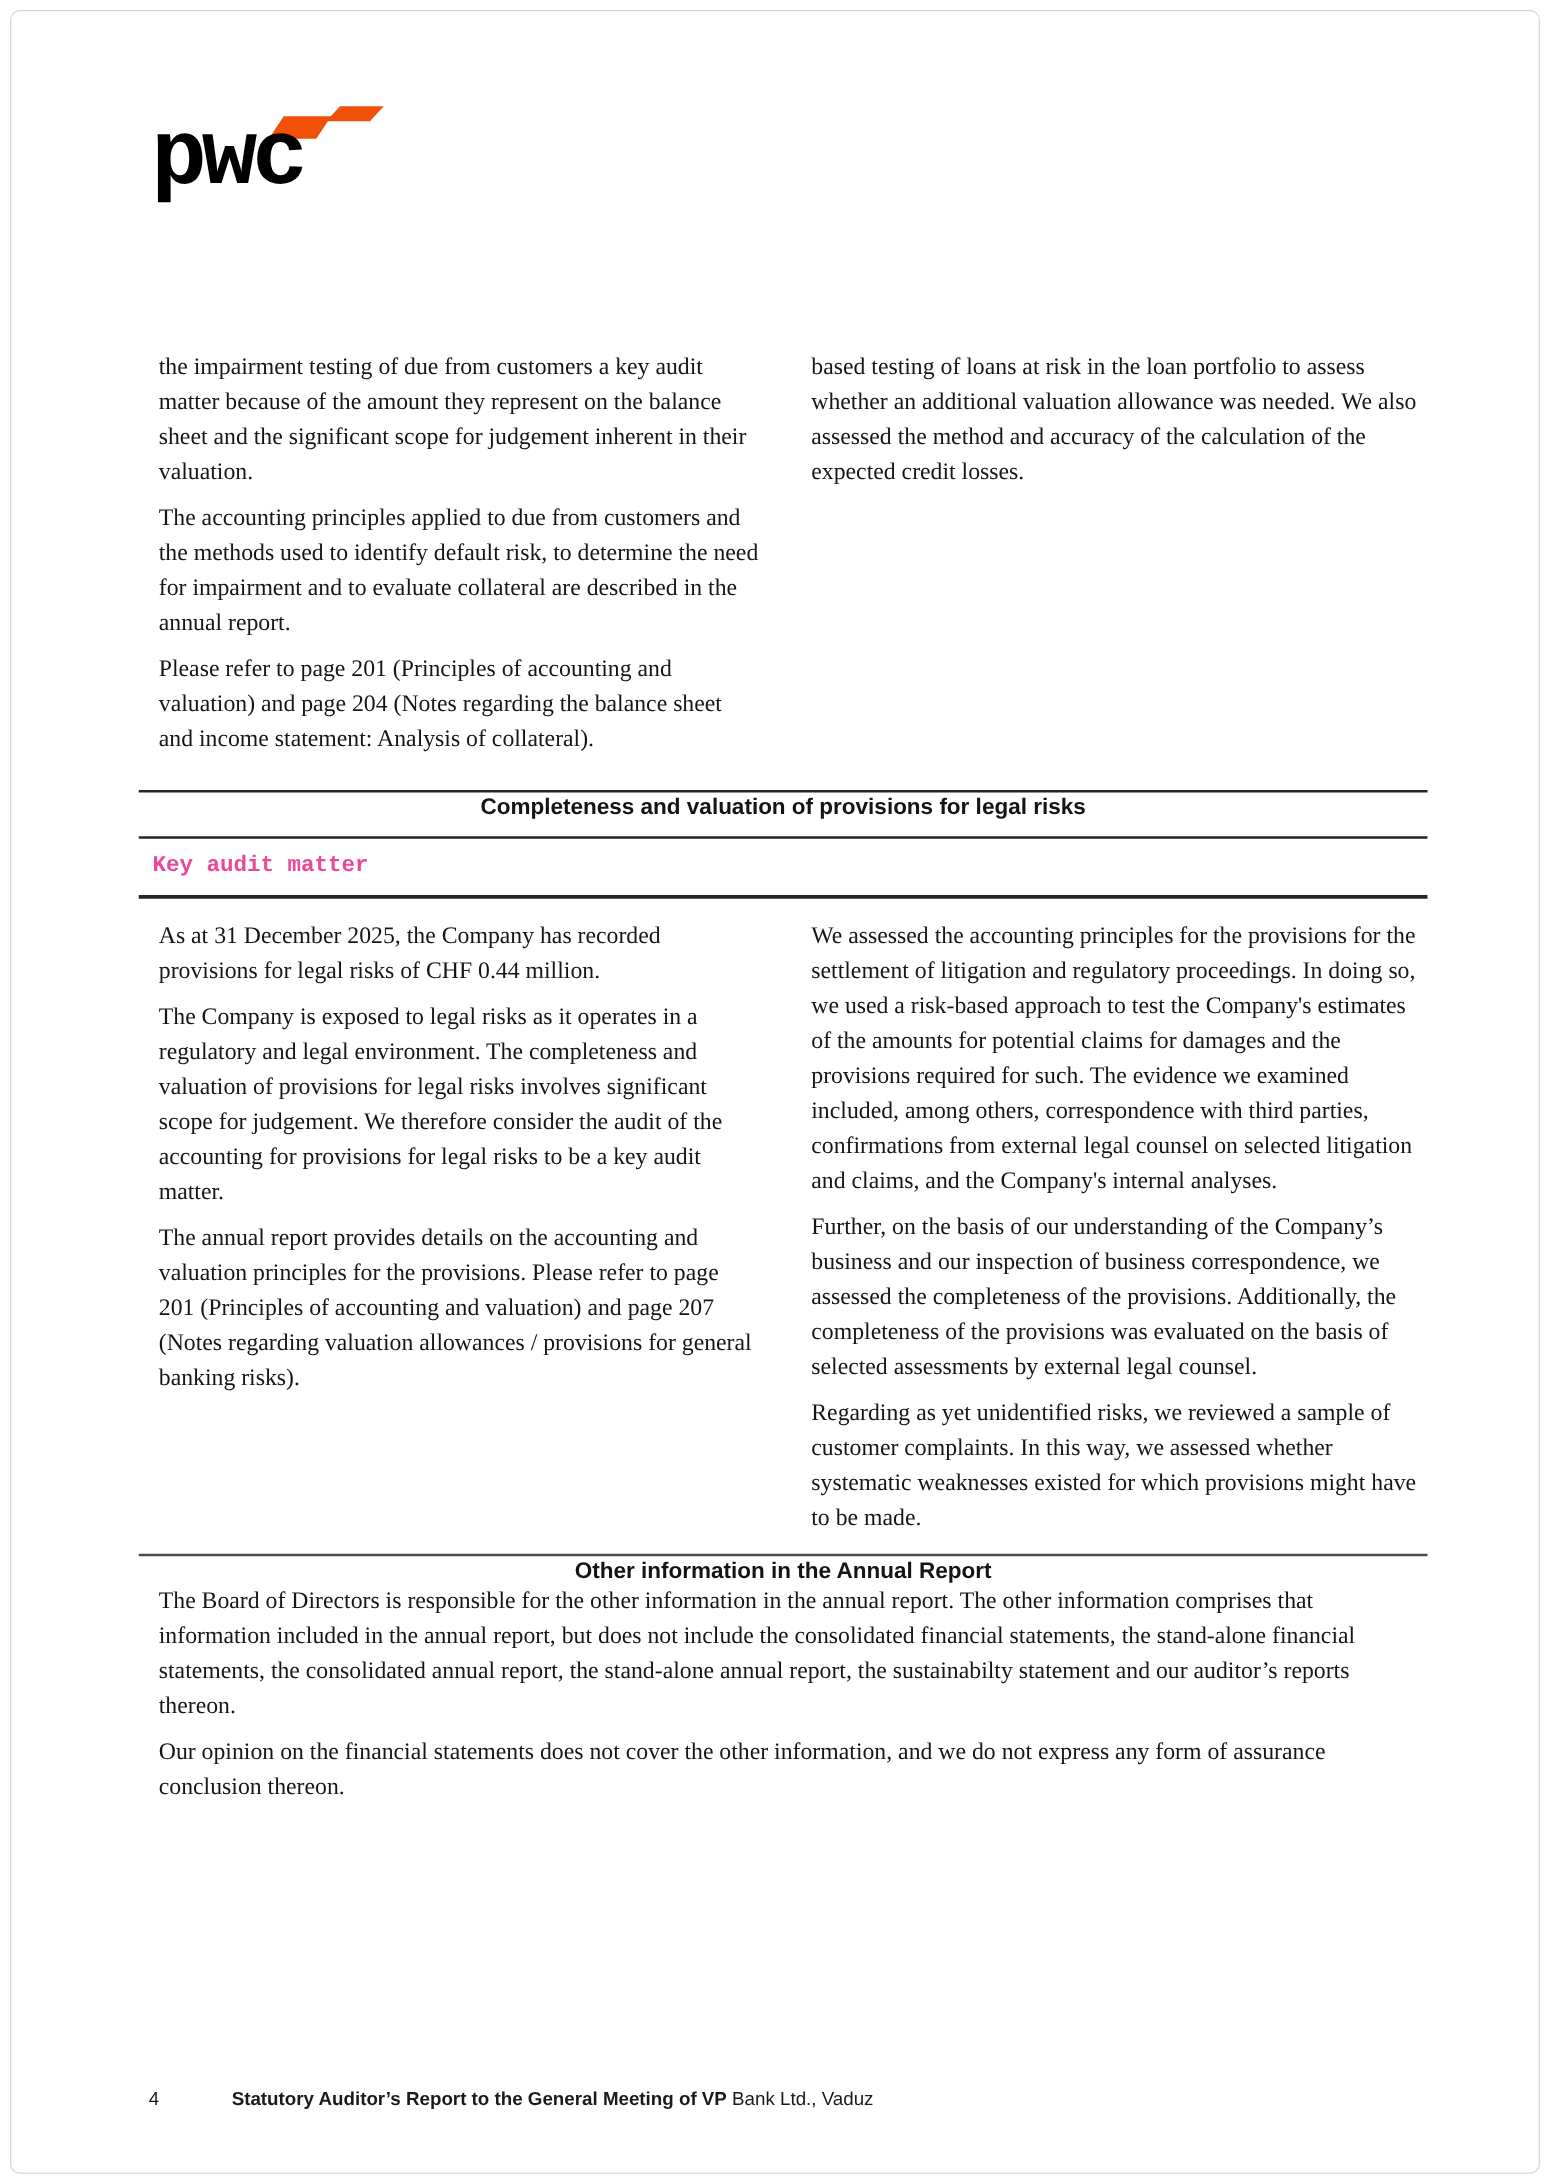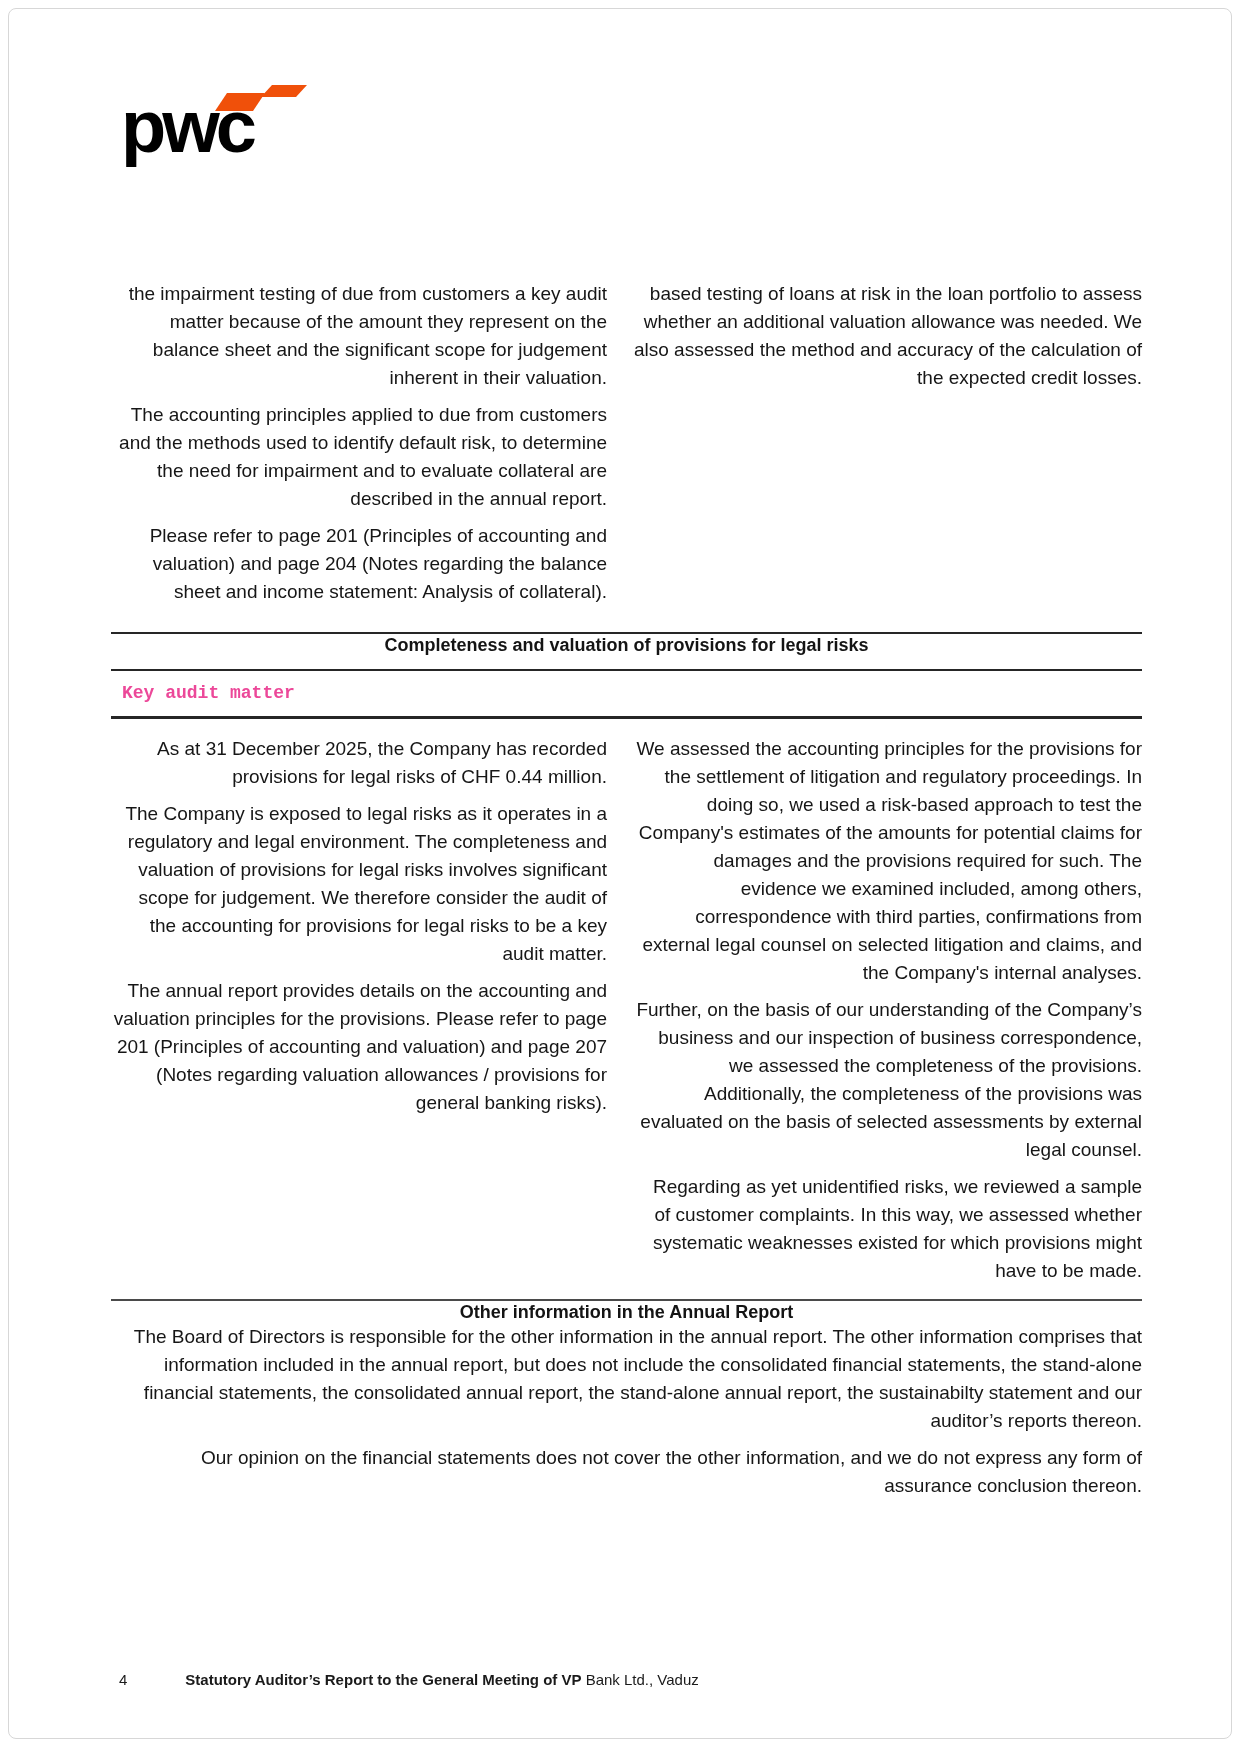--- a/index.html
+++ b/index.html
@@ -8,33 +8,33 @@
     position: absolute; left: 8px; top: 8px; width: 1224px; height: 1731px;
     background: #ffffff; border: 1px solid #d7d7d7; border-radius: 8px;
     box-sizing: border-box; overflow: hidden;
   }
   .content { padding: 0 89px 0 102px; position: relative; }
 
   
   .logo { position: relative; margin: 67px 0 0 10px; width: 220px; height: 92px; }
   .logo-text {
     position: absolute; left: 0; top: 14px;
-    font-family: Liberation Sans, sans-serif; font-weight: 700;
+    font-family: Liberation Mono, monospace; font-weight: 700;
     font-size: 74px; line-height: 1; letter-spacing: -4px; color: #000; text-align: center;
   }
   .logo-mark { position: absolute; left: 94px; top: 3px; }
 
   
   .cols { display: flex; gap: 26px; }
   .col-left  { width: 497px; }
   .col-right { width: 510px; }
 
   p.body {
-    font-family: Liberation Sans, sans-serif; font-size: 19px; line-height: 28px;
-    color: #161616; margin: 0 0 9px 0; text-align: right;
+    font-family: Liberation Serif, serif; font-size: 19px; line-height: 28px;
+    color: #161616; margin: 0 0 9px 16px;
   }
   p.body:last-child { margin-bottom: 0; }
 
   .rule { border: 0; height: 2px; background: #262626; margin: 0; }
   .rule.thick { height: 3px; }
   .rule.bottom { background: #4a4a4a; }
 
   h2.sans {
     font-family: "Liberation Sans", sans-serif; font-weight: 700;
     font-size: 18px; line-height: 22px; color: #141414; margin: 0; text-align: center;

